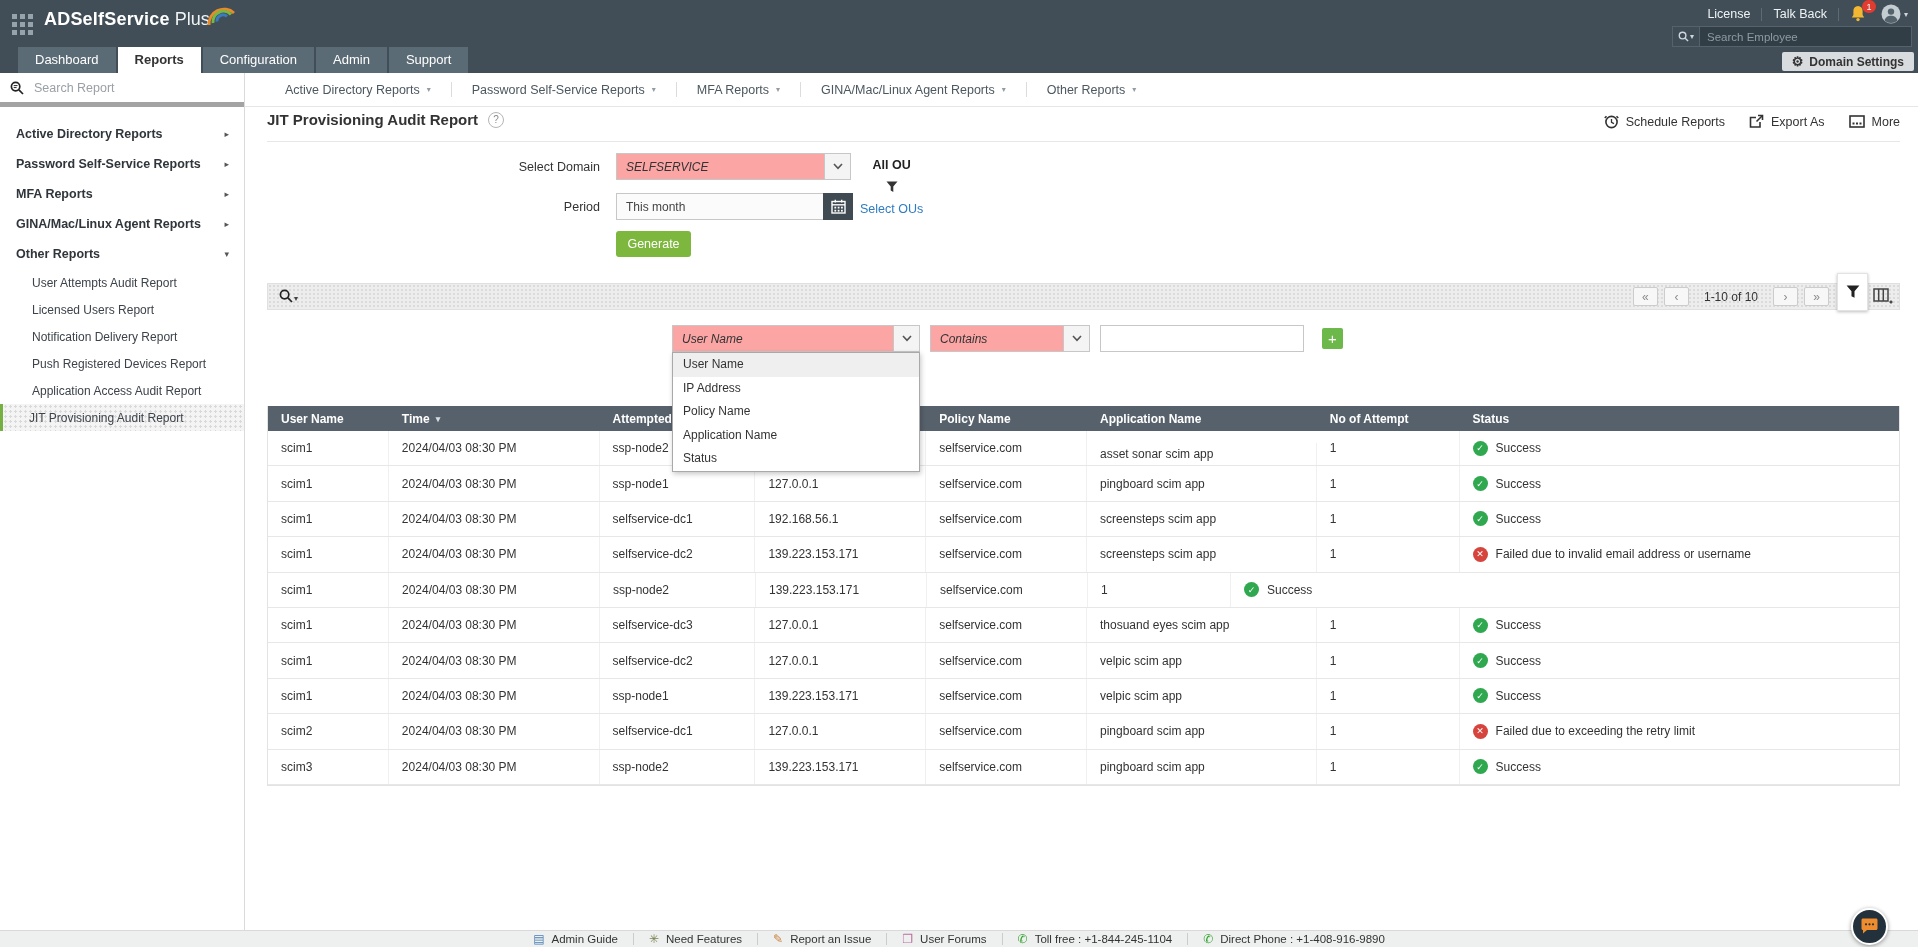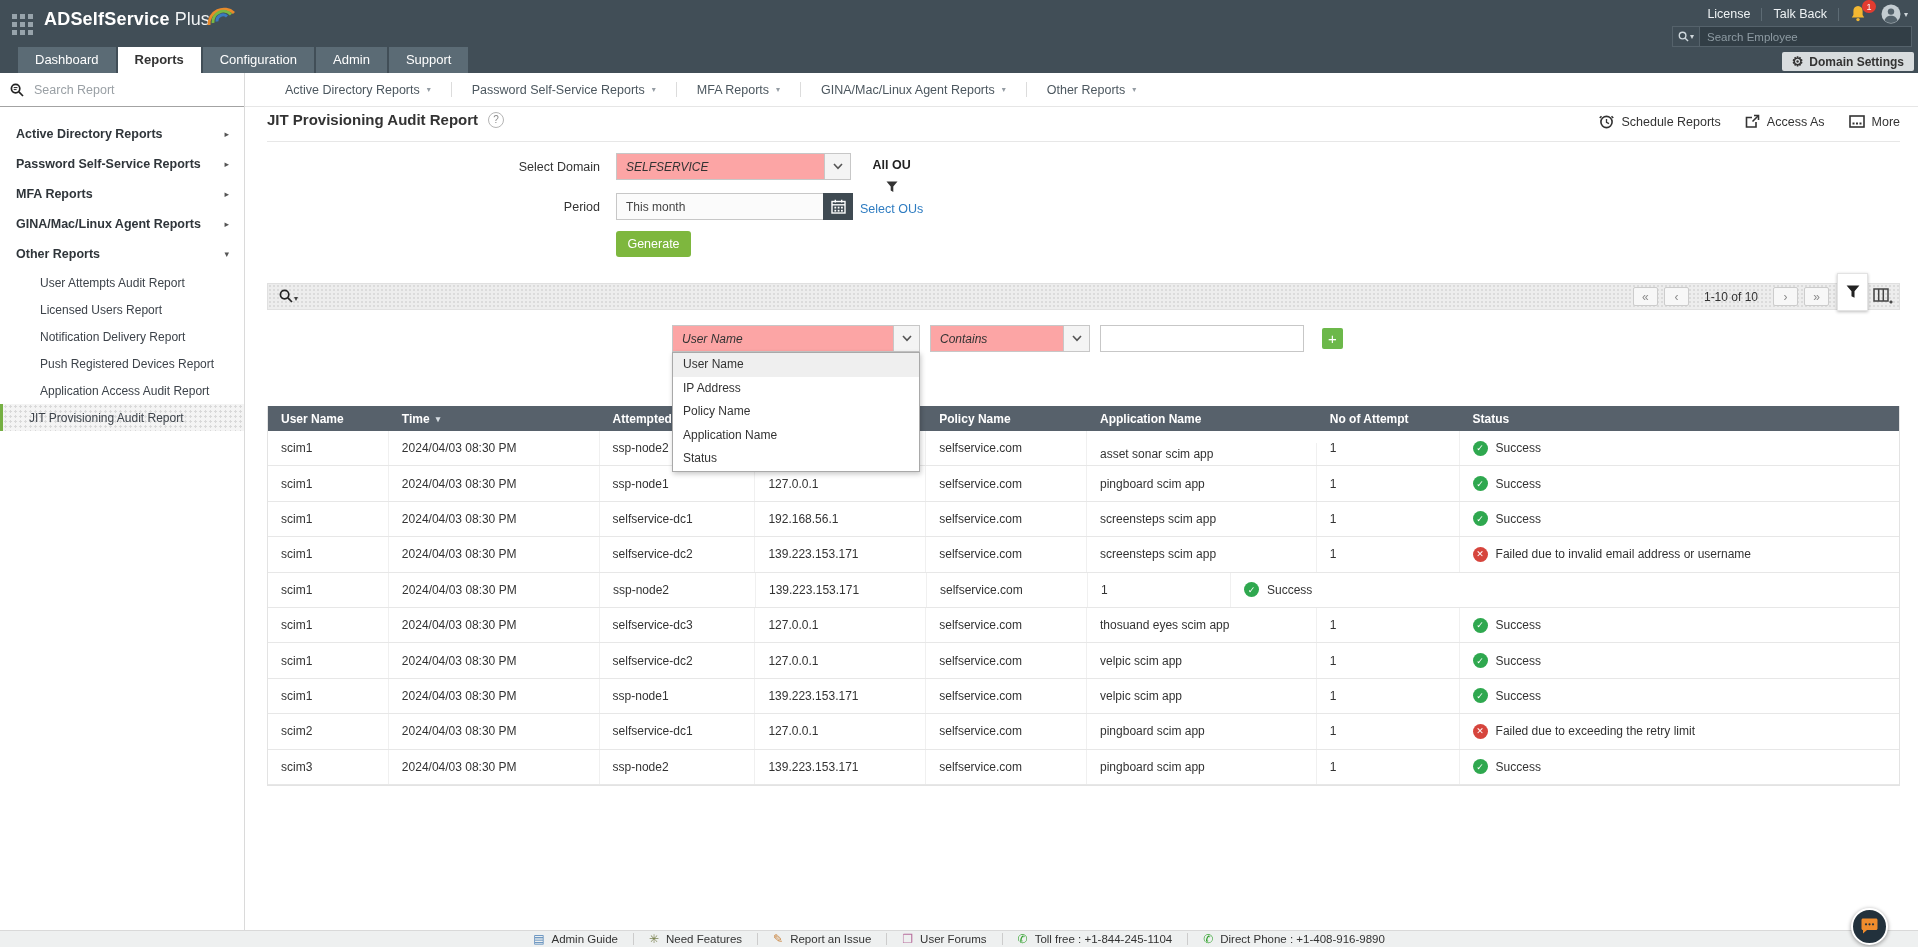--- a/index.html
+++ b/index.html
@@ -42,29 +42,29 @@
   .subnav { position:absolute; left:245px; top:73px; width:1673px; height:34px; background:#fff;
             border-bottom:1px solid #e6e6e6; display:flex; align-items:center; padding-left:20px; }
   .subnav-item { display:flex; align-items:center; gap:7px; padding:0 20px; font-size:12.5px;
             color:#4c575f; cursor:pointer; }
   .subnav-div { width:1px; height:15px; background:#dcdcdc; }
   .nav-caret { font-size:8px; color:#949ca3; }
 
   
   .sidebar { position:absolute; left:0; top:73px; width:245px; height:857px; background:#fff;
              border-right:1px solid #dadada; }
-  .side-search { height:34px; border-bottom:1px solid #a3a3a3; display:flex; align-items:center;
+  .side-search { height:34px; border-bottom:5px solid #a3a3a3; display:flex; align-items:center;
              padding:0 10px; gap:8px; }
   .side-search input { border:none; outline:none; flex:1; font-size:12.5px; color:#333; font-family:inherit; }
   .side-search input::placeholder { color:#9aa0a5; }
   .side-list { padding-top:12px; }
   .side-top { height:30px; display:flex; align-items:center; justify-content:space-between;
              padding:0 15px 0 16px; font-size:12.5px; font-weight:bold; color:#2f353a; cursor:pointer; }
   .side-caret { font-size:9px; color:#555; font-weight:normal; }
-  .side-sub { height:27px; display:flex; align-items:center; padding-left:37px; font-size:12px;
+  .side-sub { height:27px; display:flex; align-items:center; padding-left:29px; font-size:12px;
              color:#3d434a; cursor:pointer; border-left:3px solid transparent; }
   .side-sub.sel { border-left:3px solid #76b043; padding-left:26px;
              background-color:#f4f4f4;
              background-image:radial-gradient(#d9d9d9 1px, rgba(0,0,0,0) 1.2px);
              background-size:5px 5px; }
 
   
   .page-title { position:absolute; left:267px; top:111px; display:flex; align-items:center; gap:10px;
              font-size:15px; font-weight:bold; color:#333; }
   .help-badge { width:16px; height:16px; border:1px solid #b5b5b5; border-radius:50%;
@@ -303,21 +303,21 @@
           <line x1="12.5" y1="2.2" x2="14.2" y2="4" stroke="#333" stroke-width="1.6"></line>
         </svg>
       <span>Schedule Reports</span>
     </span>
     <span class="ha-item">
       <svg width="15" height="15" viewBox="0 0 15 15">
           <path d="M11 8 L11 13 L1.5 13 L1.5 3.5 L7 3.5" fill="none" stroke="#333" stroke-width="1.6"></path>
           <path d="M9 1.5 L13.5 1.5 L13.5 6" fill="none" stroke="#333" stroke-width="1.6"></path>
           <line x1="13.5" y1="1.5" x2="7.5" y2="7.5" stroke="#333" stroke-width="1.6"></line>
         </svg>
-      <span>Access As</span>
+      <span>Export As</span>
     </span>
     <span class="ha-item">
       <svg width="16" height="15" viewBox="0 0 16 15">
           <rect x="1" y="2" width="14" height="11" fill="none" stroke="#333" stroke-width="1.6"></rect>
           <rect x="3.5" y="8.5" width="2" height="2" fill="#333"></rect>
           <rect x="7" y="8.5" width="2" height="2" fill="#333"></rect>
           <rect x="10.5" y="8.5" width="2" height="2" fill="#333"></rect>
         </svg>
       <span>More</span>
     </span>

